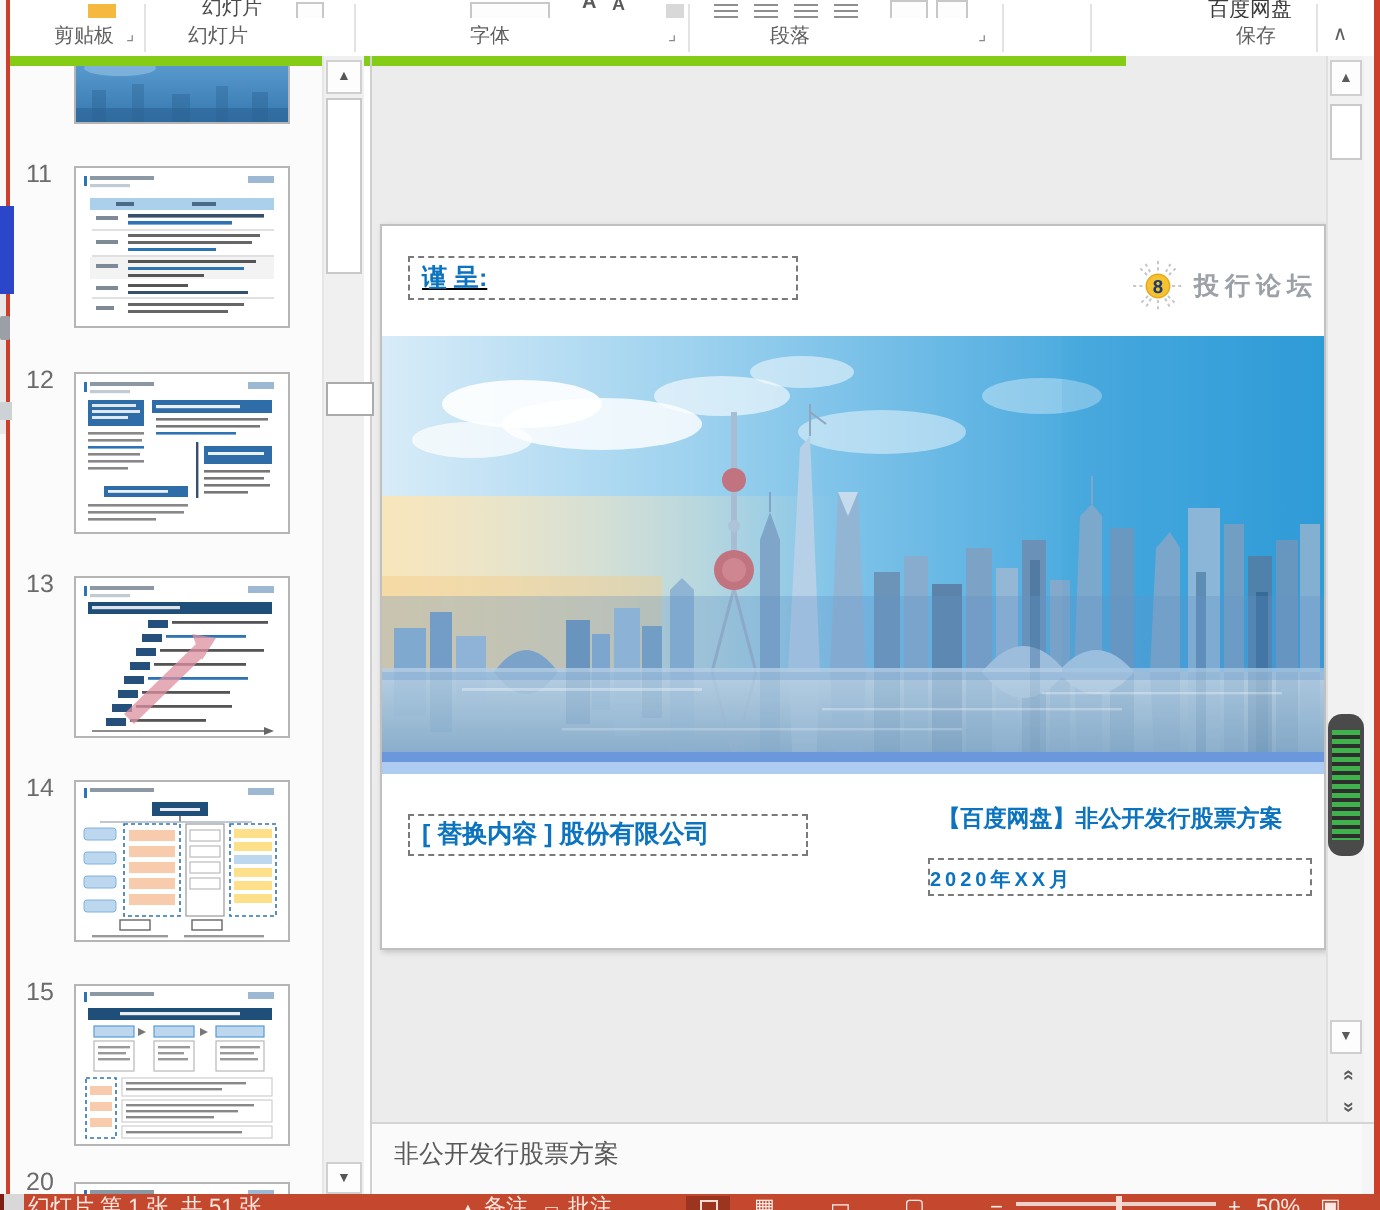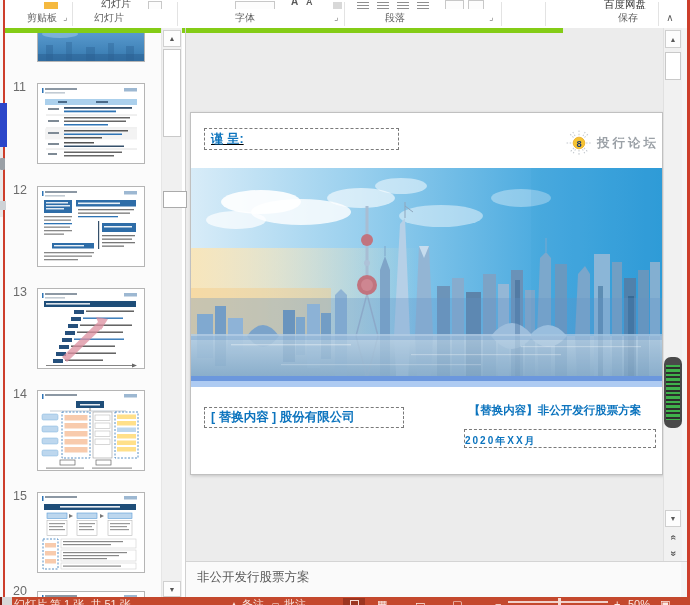--- a/index.html
+++ b/index.html
@@ -484,21 +484,21 @@
         </svg>
       </div>
       <div class="abs bar-dark"></div>
       <div class="abs bar-light"></div>
 
       <div class="dashed-box company">
         <span class="blue-text">[ 替换内容 ] 股份有限公司</span>
       </div>
 
       <div class="abs sub-title blue-text">
-        <div>【替换内容】非公开发行股票方案</div>
+        <div>【百度网盘】非公开发行股票方案</div>
       </div>
 
       <div class="dashed-box date-box">
         <span class="blue-text">2020年XX月</span>
       </div>
     </div>
   </div>
 
   <div class="abs artifact-box"></div>
 

